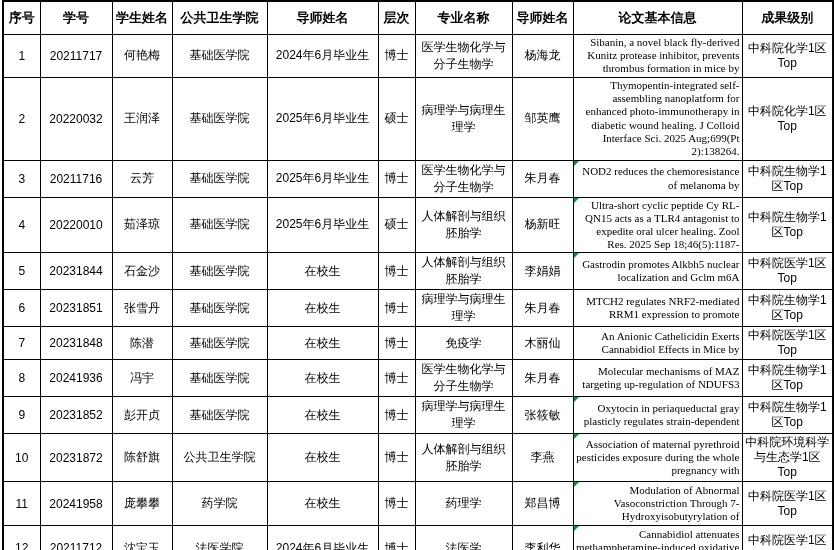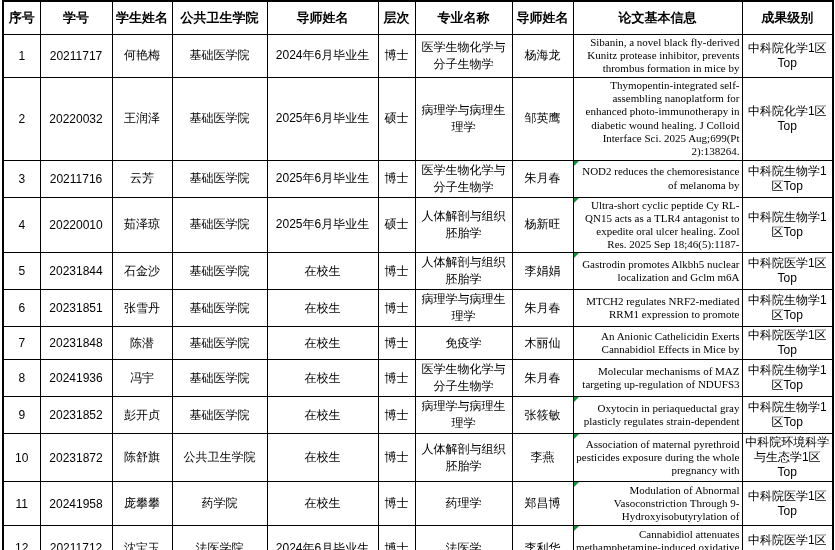--- a/index.html
+++ b/index.html
@@ -224,21 +224,21 @@
 
   <tr>
     <td class="cell-no">11</td>
     <td class="cell-sid">20241958</td>
     <td>庞攀攀</td>
     <td>药学院</td>
     <td>在校生</td>
     <td>博士</td>
     <td>药理学</td>
     <td>郑昌博</td>
-    <td class="cell-paper has-marker">Modulation of Abnormal Vasoconstriction Through 9-Hydroxyisobutyrylation of</td>
+    <td class="cell-paper has-marker">Modulation of Abnormal Vasoconstriction Through 7-Hydroxyisobutyrylation of</td>
     <td class="cell-grade">中科院医学1区 Top</td>
   </tr>
 
   <tr>
     <td class="cell-no">12</td>
     <td class="cell-sid">20211712</td>
     <td>沈宝玉</td>
     <td>法医学院</td>
     <td>2024年6月毕业生</td>
     <td>博士</td>

